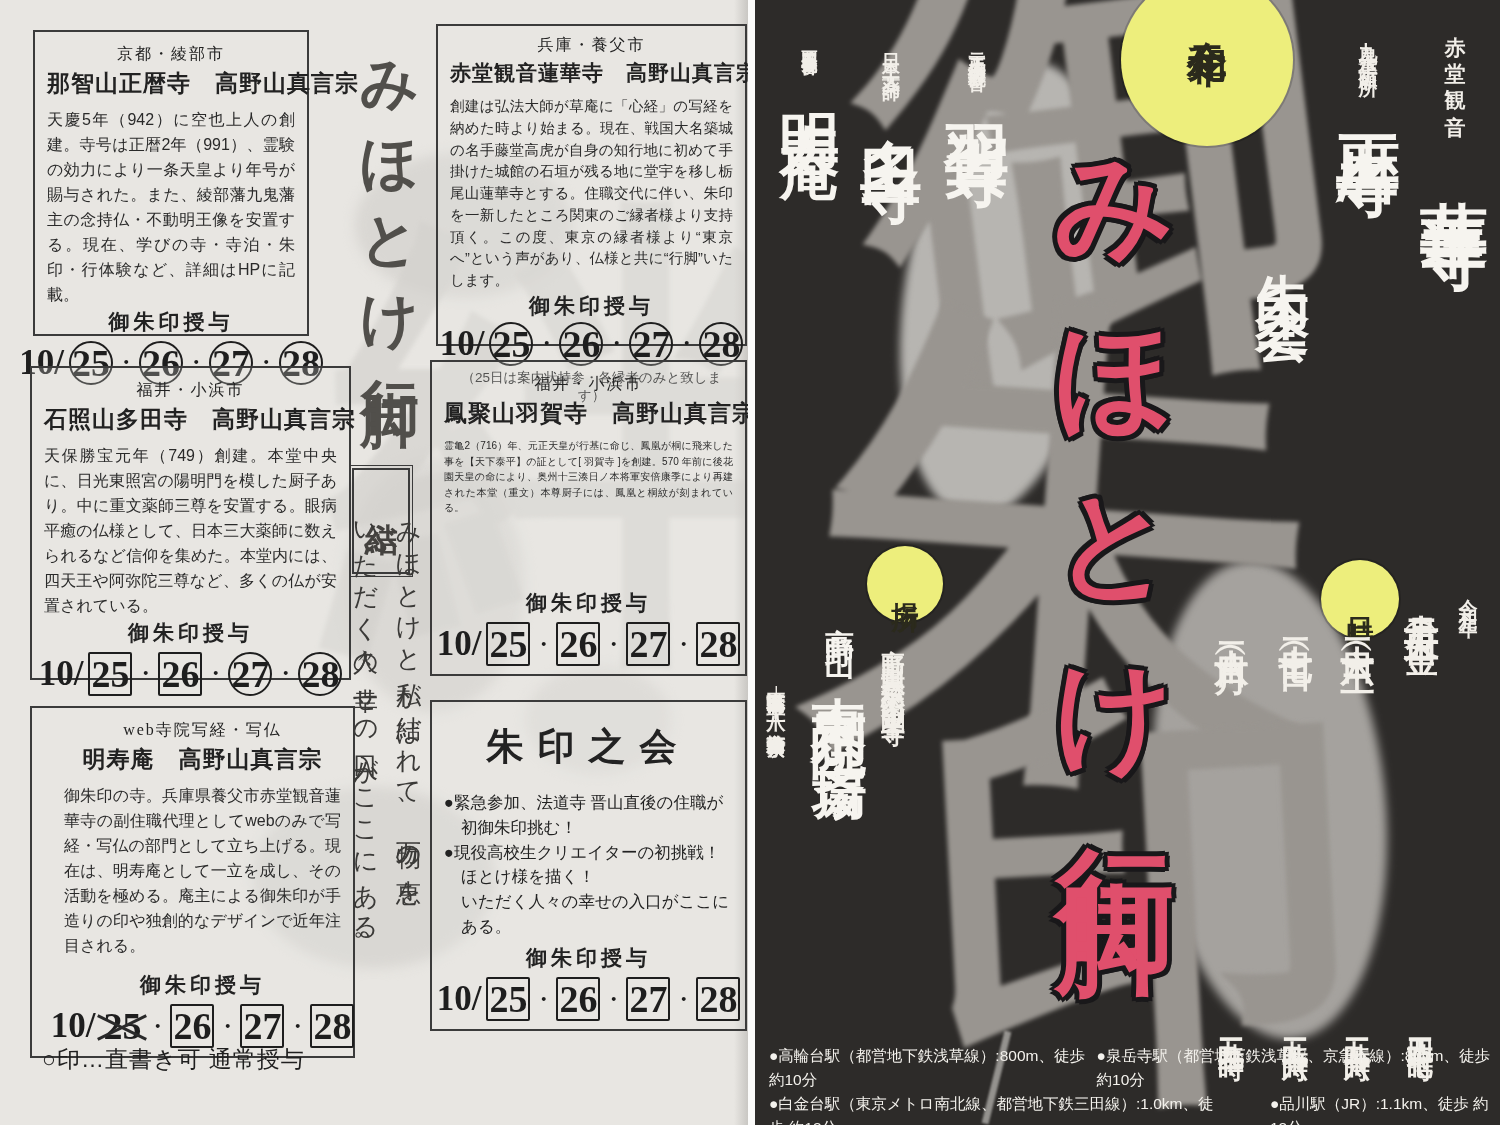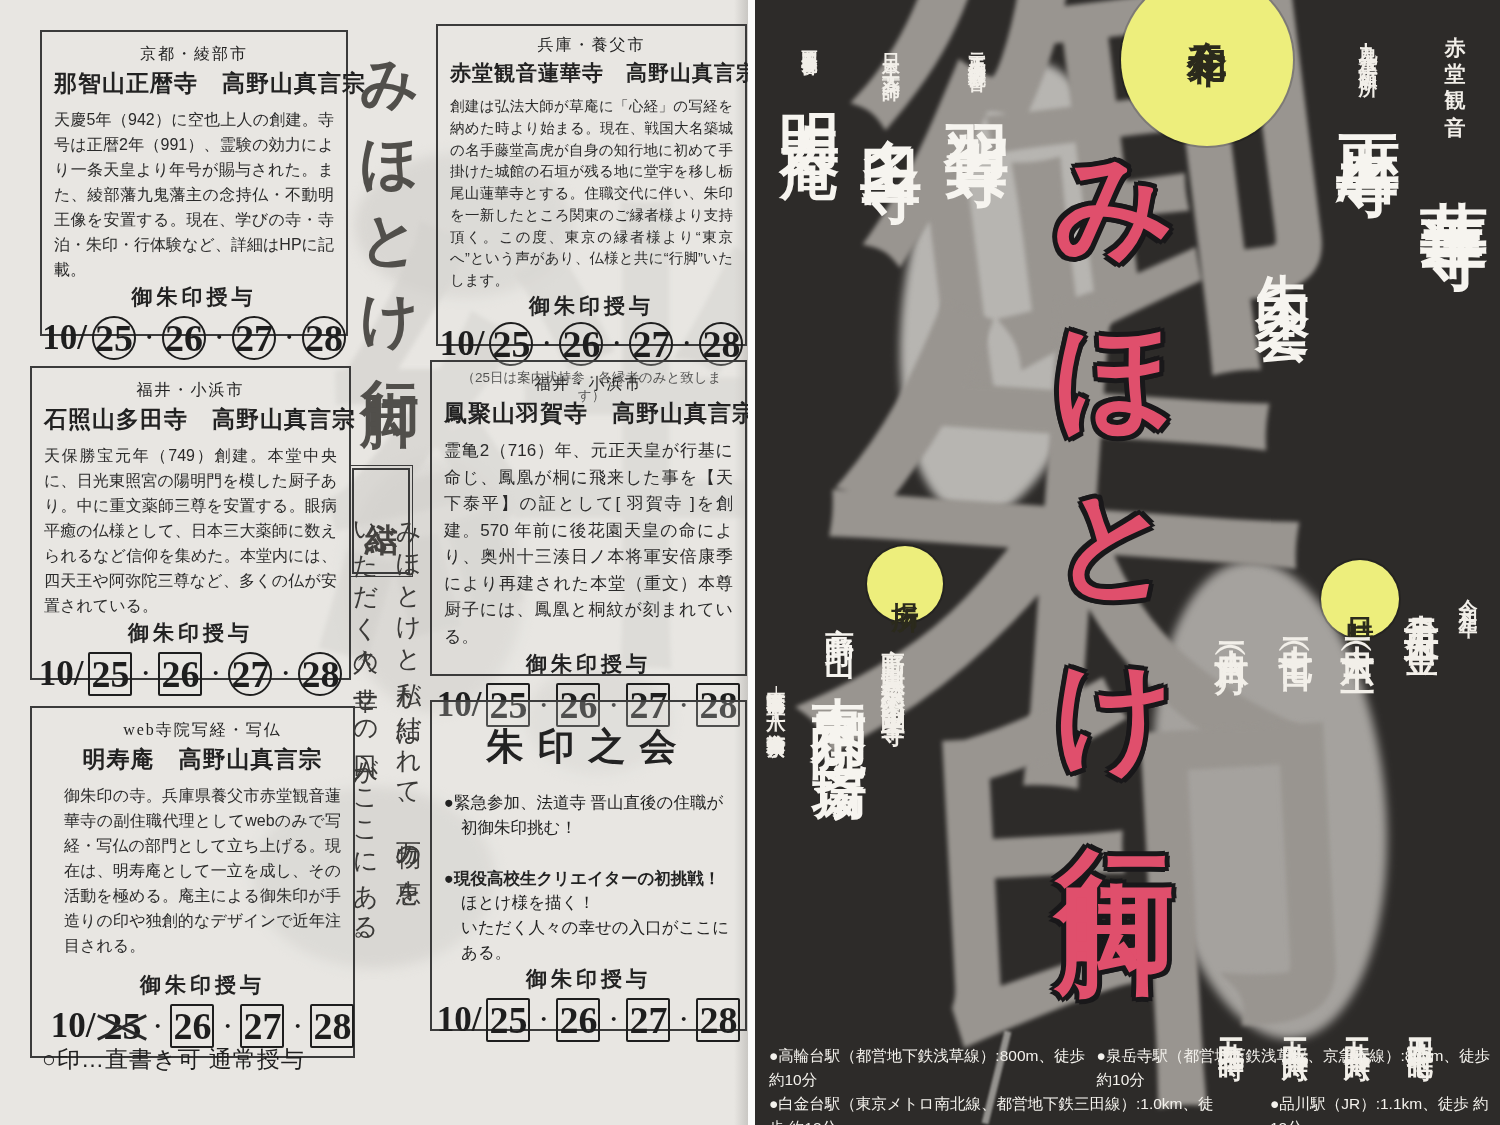--- a/index.html
+++ b/index.html
@@ -41,21 +41,21 @@
         background:#2a2a2a;}
   .cross::before{transform:rotate(26deg);}
   .cross::after{transform:rotate(-26deg);}
   .note{font-size:13.5px;margin-top:3px;letter-spacing:0;}
 
   .club-title{font-family:"Liberation Serif",serif;font-weight:bold;font-size:37px;
         letter-spacing:14px;margin:8px 0 18px;}
   .bullets{text-align:left;font-size:16.5px;line-height:1.5;}
   .bl{margin:0;}
   .ind{padding-left:17px;}
-  .mt{margin-top:26px;font-weight:bold;}
+  .mt{}
 
   .v{writing-mode:vertical-rl;}
   .ltitle{position:absolute;left:350px;top:20px;height:445px;writing-mode:vertical-rl;
         font-family:"Liberation Serif",serif;font-weight:bold;font-size:58px;letter-spacing:12px;
         color:#514f4b;}
   .musubu{position:absolute;left:352px;top:468px;width:58px;height:106px;border:2px solid #3b3b3b;
         outline:1px solid #3b3b3b;outline-offset:2px;display:flex;align-items:center;justify-content:center;}
   .musubu .v{font-family:"Liberation Serif",serif;font-weight:bold;font-size:33px;color:#44423f;letter-spacing:4px;}
   .tagline{position:absolute;left:344px;top:505px;height:545px;writing-mode:vertical-rl;
         font-family:"Liberation Serif",serif;font-size:25px;letter-spacing:3px;color:#3b3a38;line-height:1.72;}
@@ -106,21 +106,21 @@
 </head>
 <body>
 
 <div id="app">
 
   <section class="page-left">
     <div class="lwm"></div>
     <div class="lwm-char" style="left:330px;top:120px;font-size:480px;">絆</div>
     <div class="edge"></div>
 
-    <article class="tbox" style="left:40px;top:30px;width:308px;height:306px;">
+    <article class="tbox" style="left:33px;top:30px;width:276px;height:306px;">
       <div class="region">京都・綾部市</div>
       <div class="tname">那智山正暦寺　高野山真言宗</div>
       <p class="tbody">天慶5年（942）に空也上人の創建。寺号は正暦2年（991）、霊験の効力により一条天皇より年号が賜与された。また、綾部藩九鬼藩主の念持仏・不動明王像を安置する。現在、学びの寺・寺泊・朱印・行体験など、詳細はHPに記載。</p>
       <div class="grant">御朱印授与</div>
       <div class="daterow">
         <span class="dprefix">10/</span>
         <span class="dnum circle">25</span>
         <span class="dot">・</span>
         <span class="dnum circle">26</span>
         <span class="dot">・</span>
@@ -161,21 +161,21 @@
         <span class="dot">・</span>
         <span class="dnum circle">27</span>
         <span class="dot">・</span>
         <span class="dnum circle">28</span>
       </div>
     </article>
 
     <article class="tbox" style="left:430px;top:360px;width:317px;height:316px;">
       <div class="region">福井・小浜市</div>
       <div class="tname">鳳聚山羽賀寺　高野山真言宗</div>
-      <p class="tbody" style="font-size:17px;">霊亀2（716）年、元正天皇が行基に命じ、鳳凰が桐に飛来した事を【天下泰平】の証として[ 羽賀寺 ]を創建。570 年前に後花園天皇の命により、奥州十三湊日ノ本将軍安倍康季により再建された本堂（重文）本尊厨子には、鳳凰と桐紋が刻まれている。</p>
+      <p class="tbody" style="font-size:10px;">霊亀2（716）年、元正天皇が行基に命じ、鳳凰が桐に飛来した事を【天下泰平】の証として[ 羽賀寺 ]を創建。570 年前に後花園天皇の命により、奥州十三湊日ノ本将軍安倍康季により再建された本堂（重文）本尊厨子には、鳳凰と桐紋が刻まれている。</p>
       <div class="grant">御朱印授与</div>
       <div class="daterow">
         <span class="dprefix">10/</span>
         <span class="dnum square">25</span>
         <span class="dot">・</span>
         <span class="dnum square">26</span>
         <span class="dot">・</span>
         <span class="dnum square">27</span>
         <span class="dot">・</span>
         <span class="dnum square">28</span>

